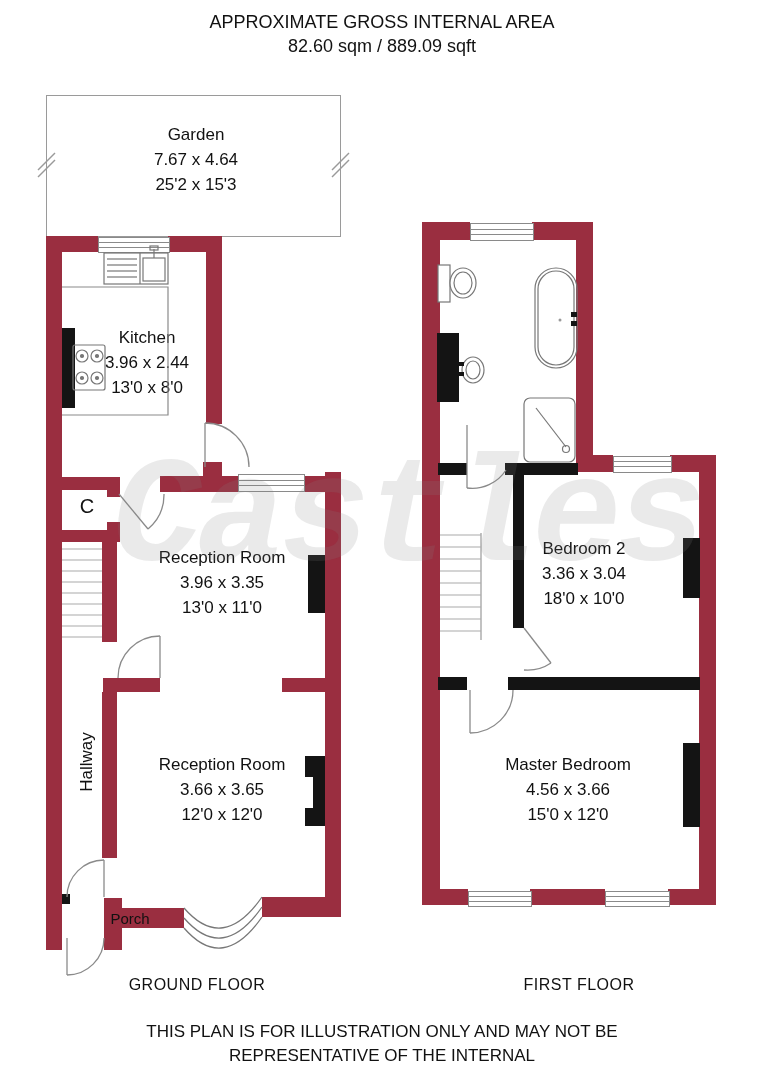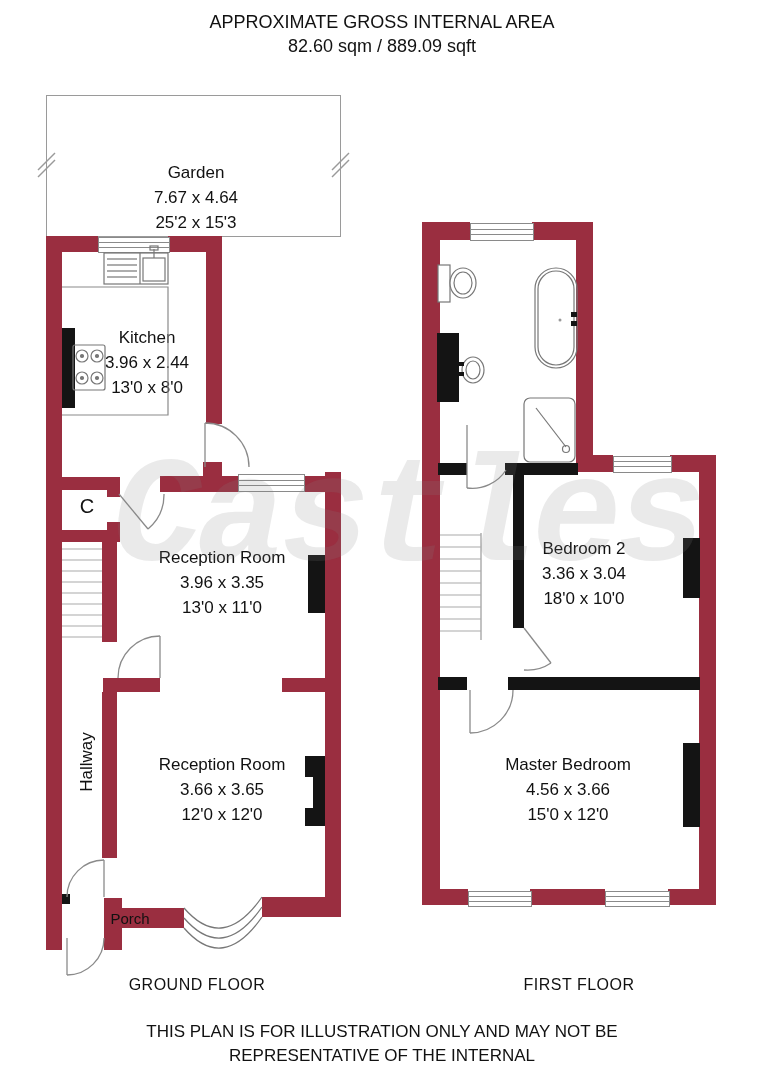--- a/index.html
+++ b/index.html
@@ -26,21 +26,21 @@
 </style>
 </head>
 <body>
 
 <div class="plan">
 
   <div class="hdr" style="top:12px;">APPROXIMATE GROSS INTERNAL AREA</div>
   <div class="hdr" style="top:36px;">82.60 sqm / 889.09 sqft</div>
 
   <div class="garden" style="left:46px;top:95px;width:293px;height:140px;"></div>
-  <div class="lbl" style="left:196px;top:122px;margin-top:38px;">
+  <div class="lbl" style="left:196px;top:122px;">
     <div>Garden</div>
     <div>7.67 x 4.64</div>
     <div>25'2 x 15'3</div>
   </div>
 
   <i class="w" style="left:46px;top:236px;width:16px;height:714px;"></i>
   <i class="w" style="left:46px;top:236px;width:52px;height:16px;"></i>
   <i class="w" style="left:168px;top:236px;width:54px;height:16px;"></i>
   <i class="w" style="left:206px;top:252px;width:16px;height:172px;"></i>
   <i class="w" style="left:203px;top:462px;width:19px;height:30px;"></i>

